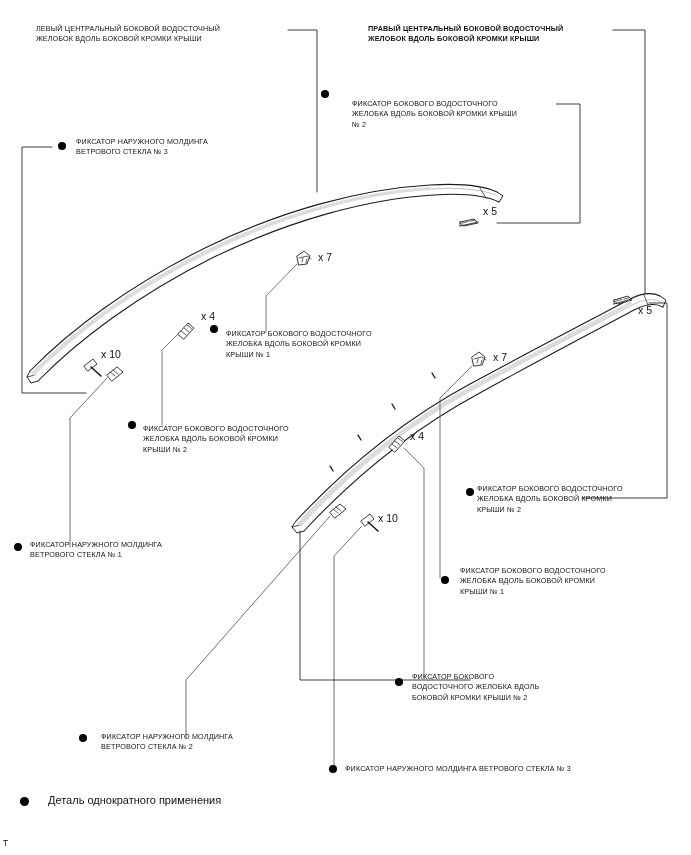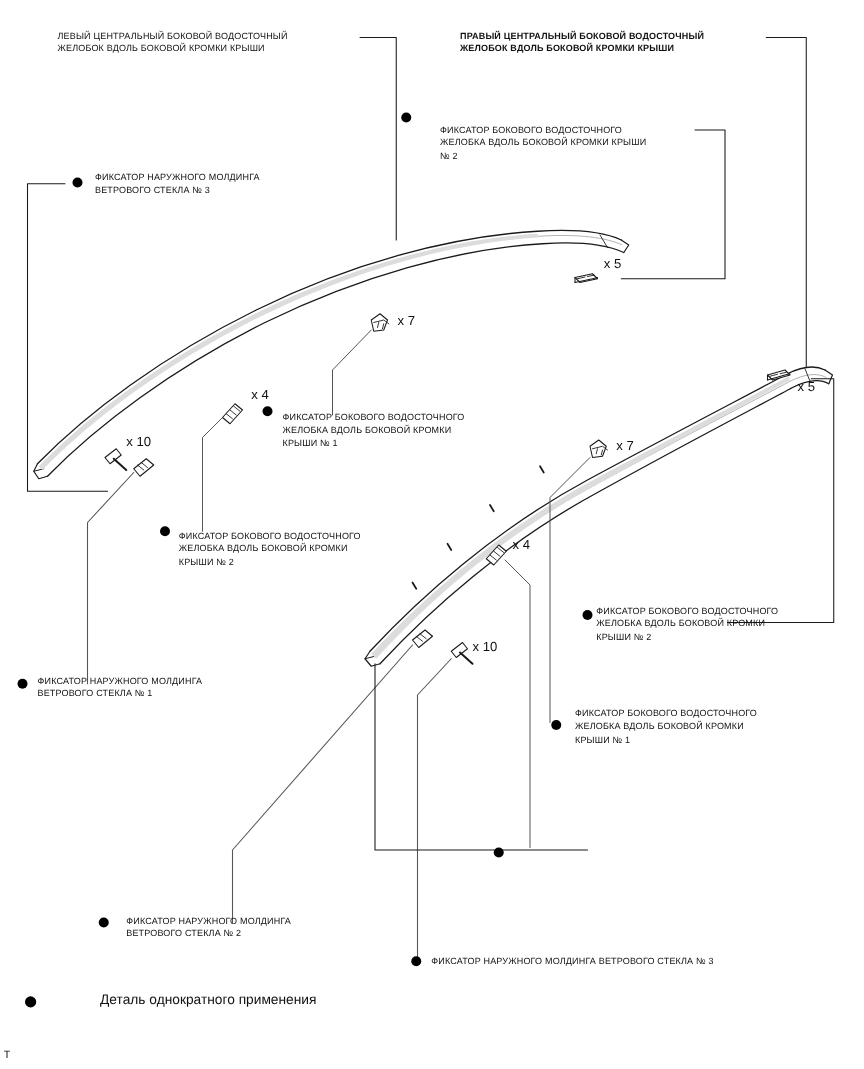--- a/index.html
+++ b/index.html
@@ -173,21 +173,21 @@
         <path d="M333 509 l5 4" stroke="#1a1a1a" stroke-width="0.7"></path>
         <path d="M336 507 l5 4" stroke="#1a1a1a" stroke-width="0.7"></path>
       </g>
       <path d="M330 516 L186 680 V738" stroke="#555" stroke-width="0.85"></path>
 
       <path d="M300 531 V680 H470" stroke="#1a1a1a" stroke-width="0.85"></path>
 
     </g>
   </svg>
 
-  <div class="cap" style="left:36px; top:24px; width:250px;margin-left:10px;">ЛЕВЫЙ ЦЕНТРАЛЬНЫЙ БОКОВОЙ ВОДОСТОЧНЫЙ
+  <div class="cap" style="left:36px; top:24px; width:250px;">ЛЕВЫЙ ЦЕНТРАЛЬНЫЙ БОКОВОЙ ВОДОСТОЧНЫЙ
 ЖЕЛОБОК ВДОЛЬ БОКОВОЙ КРОМКИ КРЫШИ</div>
 
   <div class="cap" style="left:368px; top:24px; width:248px;font-weight:bold;">ПРАВЫЙ ЦЕНТРАЛЬНЫЙ БОКОВОЙ ВОДОСТОЧНЫЙ
 ЖЕЛОБОК ВДОЛЬ БОКОВОЙ КРОМКИ КРЫШИ</div>
 
   <div class="bullet" style="left:321px; top:90px;"></div>
   <div class="cap" style="left:352px; top:99px; width:210px;">ФИКСАТОР БОКОВОГО ВОДОСТОЧНОГО
 ЖЕЛОБКА ВДОЛЬ БОКОВОЙ КРОМКИ КРЫШИ
 № 2</div>
 
@@ -217,31 +217,34 @@
   <div class="bullet" style="left:441px; top:576px;"></div>
   <div class="cap" style="left:460px; top:566px; width:184px;">ФИКСАТОР БОКОВОГО ВОДОСТОЧНОГО
 ЖЕЛОБКА ВДОЛЬ БОКОВОЙ КРОМКИ
 КРЫШИ № 1</div>
 
   <div class="bullet" style="left:79px; top:734px;"></div>
   <div class="cap" style="left:101px; top:732px; width:190px;">ФИКСАТОР НАРУЖНОГО МОЛДИНГА
 ВЕТРОВОГО СТЕКЛА № 2</div>
 
   <div class="bullet" style="left:395px; top:678px;"></div>
+  <div class="cap" style="left:412px; top:672px; width:180px;">ФИКСАТОР БОКОВОГО
+ВОДОСТОЧНОГО ЖЕЛОБКА ВДОЛЬ
+БОКОВОЙ КРОМКИ КРЫШИ № 2</div>
 
   <div class="bullet" style="left:329px; top:765px;"></div>
   <div class="cap" style="left:345px; top:764px; width:320px;">ФИКСАТОР НАРУЖНОГО МОЛДИНГА ВЕТРОВОГО СТЕКЛА № 3</div>
 
   <div class="mult" style="left:483px; top:206px;">x 5</div>
   <div class="mult" style="left:318px; top:252px;">x 7</div>
   <div class="mult" style="left:201px; top:311px;">x 4</div>
   <div class="mult" style="left:101px; top:349px;">x 10</div>
   <div class="mult" style="left:638px; top:305px;">x 5</div>
   <div class="mult" style="left:493px; top:352px;">x 7</div>
   <div class="mult" style="left:410px; top:431px;">x 4</div>
   <div class="mult" style="left:378px; top:513px;">x 10</div>
 
   <div class="bullet big" style="left:20px; top:797px;"></div>
-  <div class="legend-text" style="left:48px; top:794px;margin-left:32px;">Деталь однократного применения</div>
+  <div class="legend-text" style="left:48px; top:794px;">Деталь однократного применения</div>
 
   <div class="footmark" style="left:3px; top:838px;">T</div>
 
 </div>
 
 </body></html>

